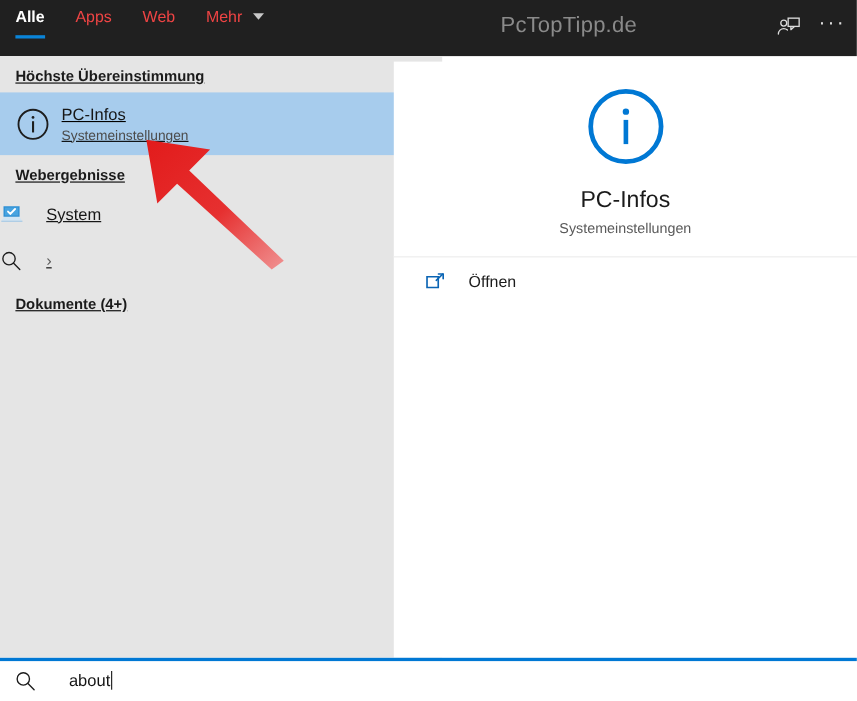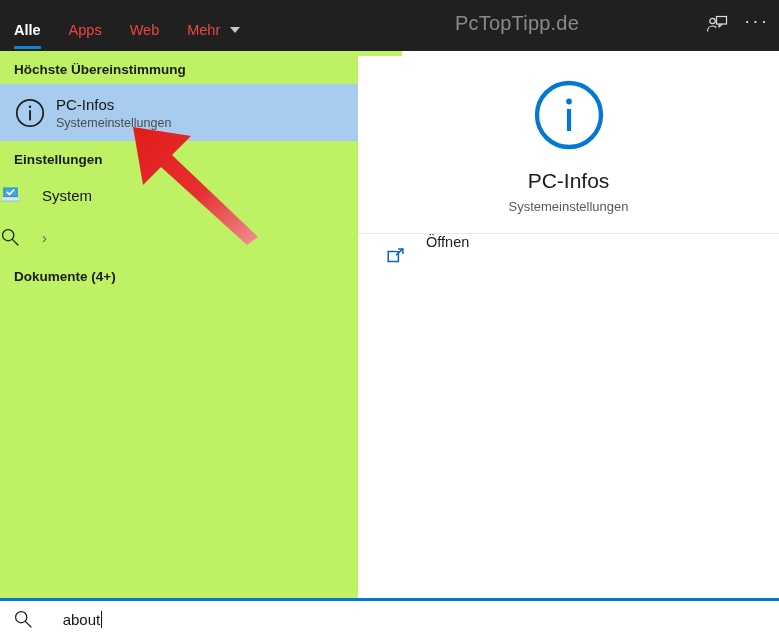--- a/index.html
+++ b/index.html
@@ -21,21 +21,21 @@
     left: 0; top: 0;
     width: 779px; height: 51px;
     background: #202020;
     display: flex;
     align-items: flex-start;
   }
   .tabs {
     display: flex;
     align-items: flex-start;
     padding-left: 14px;
-    padding-top: 22px;
+    padding-top: 8px;
     gap: 28px;
   }
   .tab {
     position: relative;
     color: #ef4444;
     font-size: 14.5px;
     line-height: 17px;
     padding-bottom: 12px;
     cursor: default;
     white-space: nowrap;
@@ -90,22 +90,23 @@
     line-height: 10px;
     padding-bottom: 8px;
   }
 
   
   .sidebar {
     position: absolute;
     left: 0; top: 51px;
     width: 402px;
     height: 547px;
-    background: #bef264;
+    background: #e5e5e5;
     box-sizing: border-box;
+    text-decoration: underline;
   }
   .section-header {
     font-size: 13.5px;
     font-weight: bold;
     color: #1b1b1b;
     padding: 11px 0 7px 14px;
   }
   .result-row {
     display: flex;
     align-items: center;
@@ -198,20 +199,21 @@
     margin-top: 13px;
     line-height: 25px;
   }
   .hero-sub {
     font-size: 13px;
     color: #5a5a5a;
     margin-top: 6px;
   }
   .detail-action {
     display: flex;
+    align-items: center;
     height: 46px;
     padding-left: 28px;
     cursor: default;
   }
   .detail-action .aicon {
     width: 40px;
     flex: 0 0 40px;
     display: flex;
     align-items: center;
   }
@@ -309,21 +311,21 @@
         <circle cx="16" cy="9.8" r="1.25" fill="#1d1d1d"></circle>
         <rect x="15.1" y="13.2" width="1.9" height="10.2" fill="#1d1d1d"></rect>
       </svg>
     </div>
     <div class="result-texts">
       <div class="result-title">PC-Infos</div>
       <div class="result-sub">Systemeinstellungen</div>
     </div>
   </div>
 
-  <div class="section-header">Einstellungen</div>
+  <div class="section-header">Webergebnisse</div>
 
   <div class="row-small">
     <div class="ricon">
       <svg width="22" height="20" viewBox="0 0 22 20" aria-hidden="true">
         <path d="M3.2 2.5h14.6v9.6H3.2z" fill="#2d8fd5"></path>
         <path d="M4.4 3.6h12.2v7.4H4.4z" fill="#47a3e0"></path>
         <path d="M1.2 15.6l2.4-3.4h14l2.4 3.4z" fill="#cfe4f4"></path>
         <path d="M1.2 15.6h19.2v1.1H1.2z" fill="#9dc4e4"></path>
         <path d="M7.3 7.3l2.1 2.2 4.3-4.5" stroke="#ffffff" stroke-width="1.7" fill="none" stroke-linecap="round" stroke-linejoin="round"></path>
       </svg>

